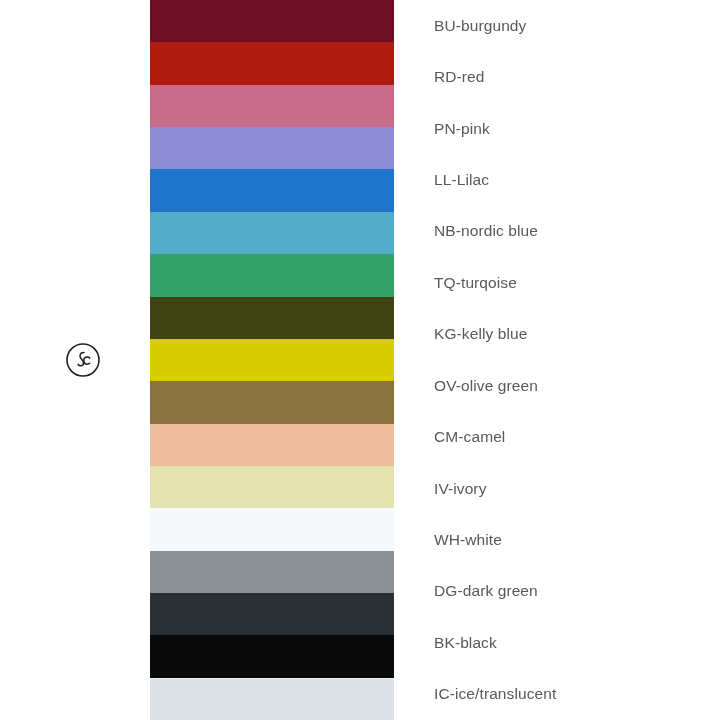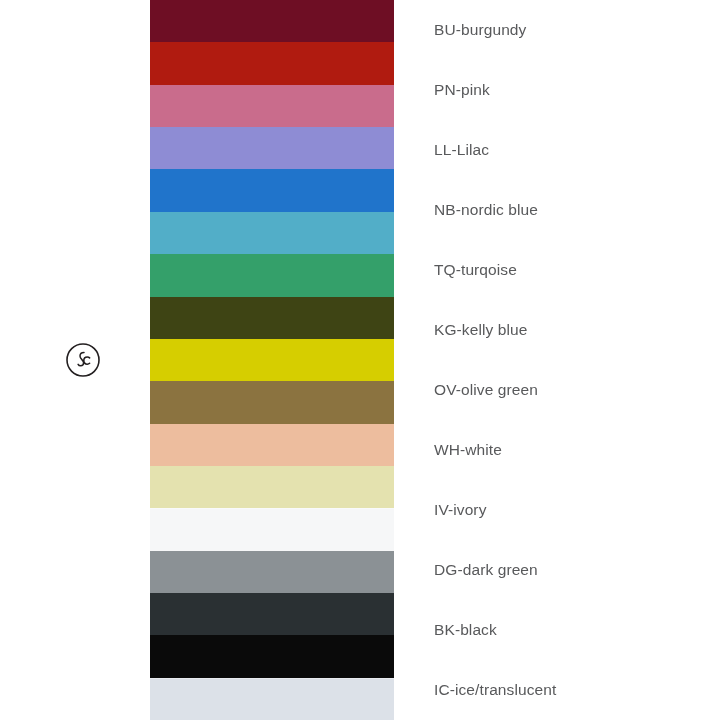--- a/index.html
+++ b/index.html
@@ -109,26 +109,28 @@
     <div class="swatch-row" style="background-color: rgb(228, 226, 175);"></div>
     <div class="swatch-row hairline" style="background-color: rgb(246, 247, 248);"></div>
     <div class="swatch-row" style="background-color: rgb(139, 145, 149);"></div>
     <div class="swatch-row" style="background-color: rgb(42, 48, 51);"></div>
     <div class="swatch-row" style="background-color: rgb(10, 10, 10);"></div>
     <div class="swatch-row hairline" style="background-color: rgb(220, 225, 232);"></div>
   </div>
 
   <div id="label-column">
     <div class="label-row">BU-burgundy</div>
+    <div class="label-row">RD-red</div>
     <div class="label-row">PN-pink</div>
     <div class="label-row">LL-Lilac</div>
     <div class="label-row">NB-nordic blue</div>
     <div class="label-row">TQ-turqoise</div>
     <div class="label-row">KG-kelly blue</div>
     <div class="label-row">OV-olive green</div>
+    <div class="label-row">CM-camel</div>
+    <div class="label-row">IV-ivory</div>
     <div class="label-row">WH-white</div>
-    <div class="label-row">IV-ivory</div>
     <div class="label-row">DG-dark green</div>
     <div class="label-row">BK-black</div>
     <div class="label-row">IC-ice/translucent</div>
   </div>
 
 </div>
 
 </body></html>

